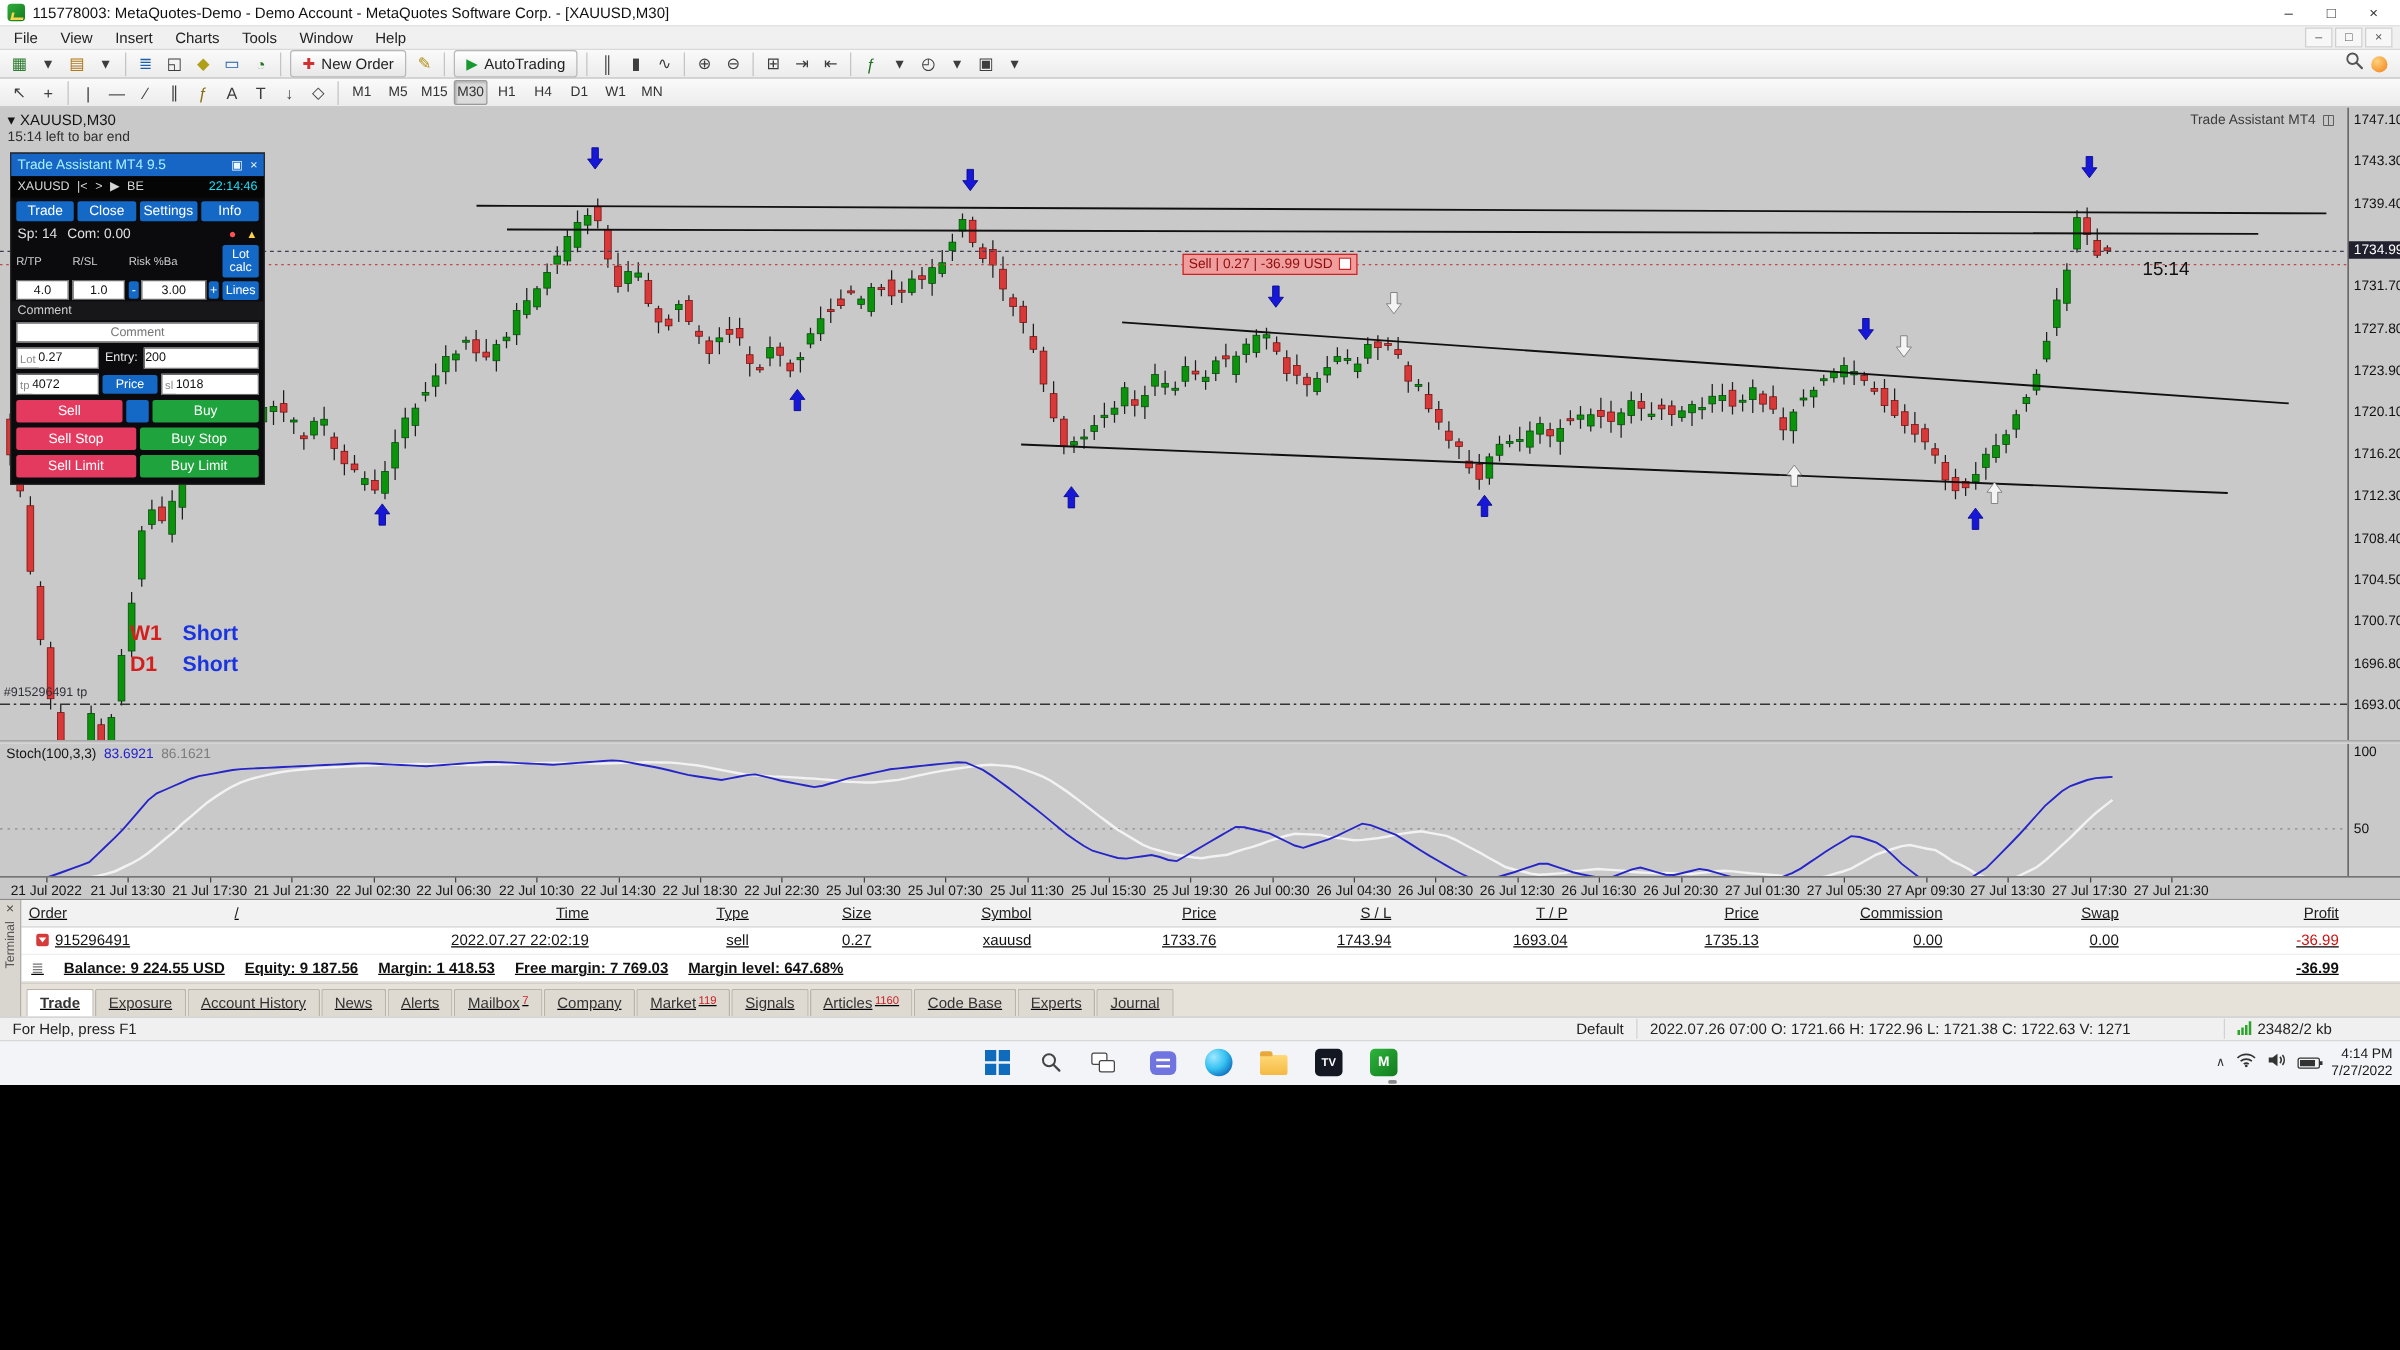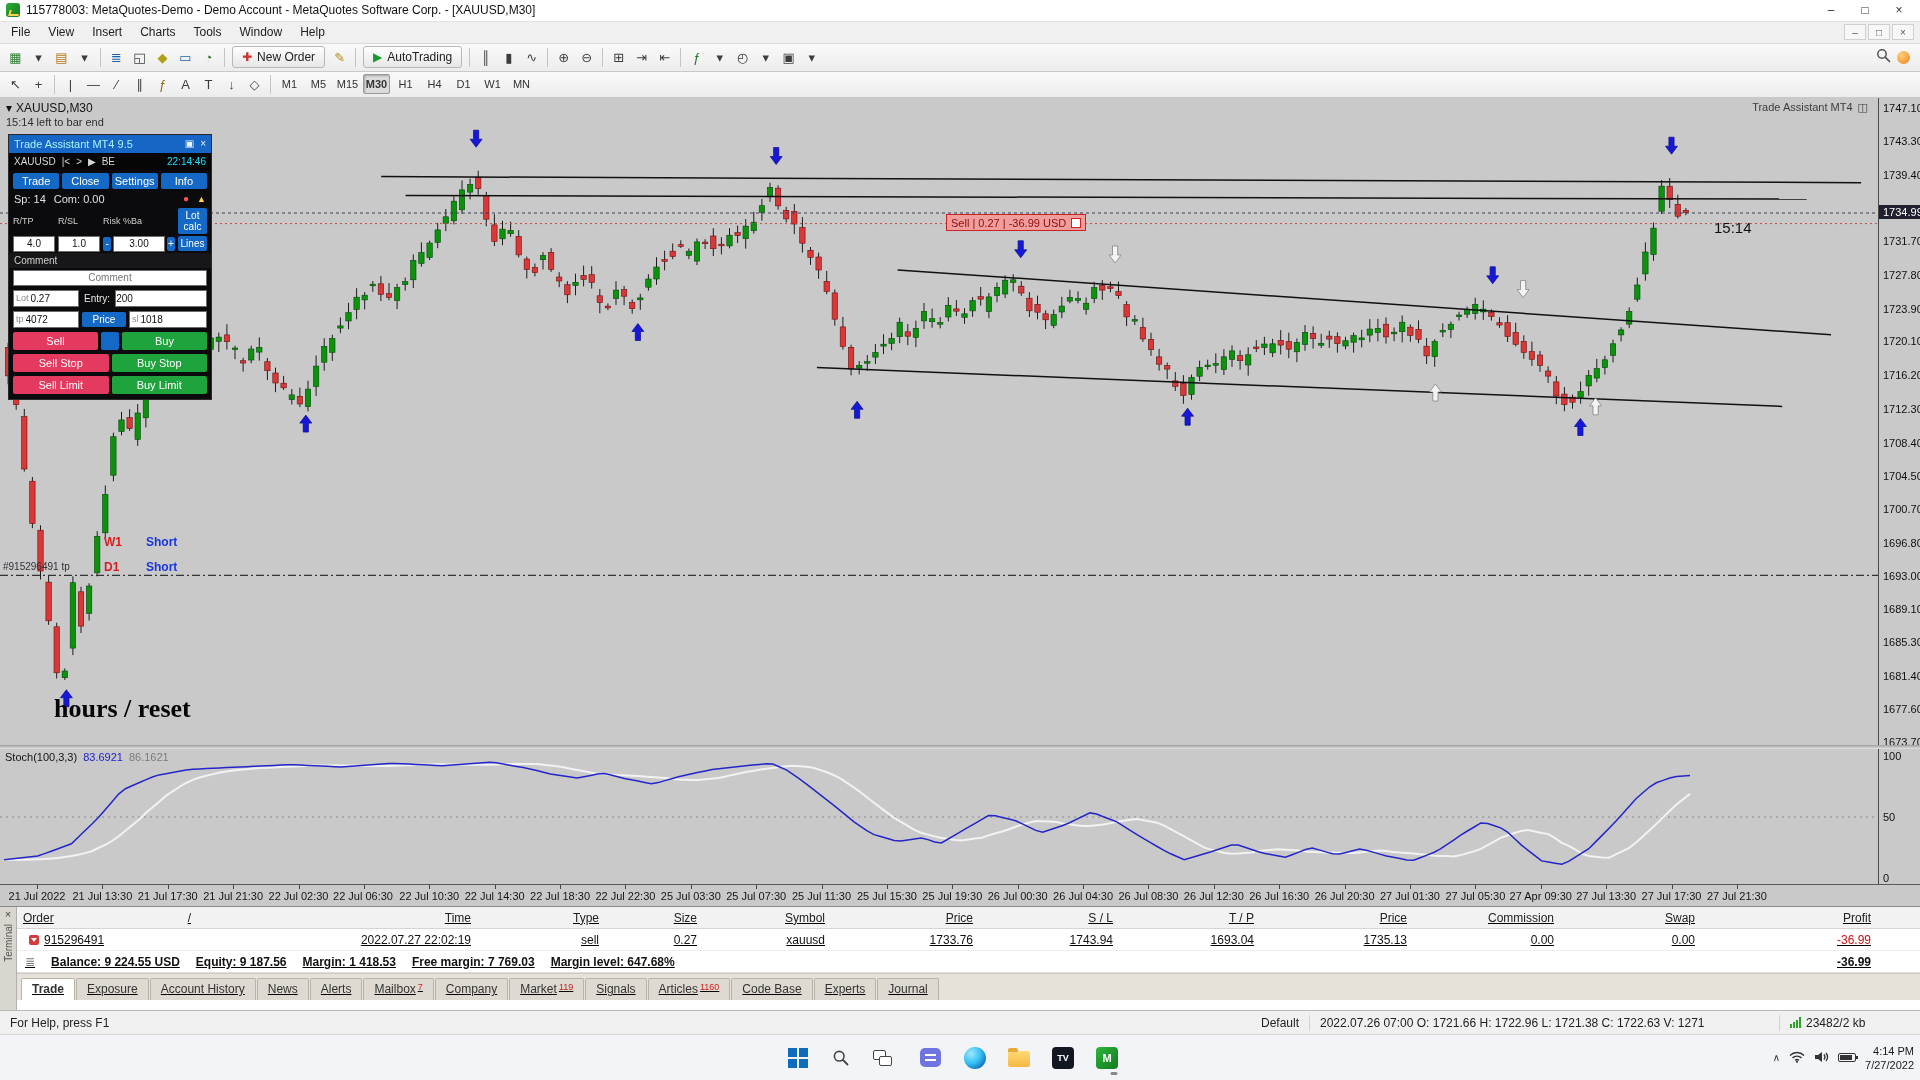--- a/index.html
+++ b/index.html
@@ -1,17 +1,17 @@
 <!DOCTYPE html>
 <html><head>
 <meta charset="utf-8">
 <style>
 *{margin:0;padding:0;box-sizing:border-box;font-family:"Liberation Sans","DejaVu Sans",sans-serif;}
 html,body{width:1920px;height:1080px;overflow:hidden;background:#000;}
-.screen{position:relative;width:1920px;height:1080px;background:#c9c9c9;display:flex;flex-direction:column;}
+.screen{position:relative;width:1920px;height:868px;background:#c9c9c9;display:flex;flex-direction:column;}
 
 .titlebar{height:22px;background:#ffffff;display:flex;align-items:center;padding:0 4px;border-bottom:1px solid #e2e2e2;}
 .app-ico{width:14px;height:14px;border-radius:3px;background:linear-gradient(135deg,#2fae3a,#127a1e);margin:0 6px 0 2px;position:relative;}
 .app-ico::after{content:"";position:absolute;left:3px;top:7px;width:8px;height:4px;border-left:2px solid #ffd24a;border-bottom:2px solid #ffd24a;transform:skewX(-12deg);}
 .title-text{font-size:12px;color:#111;}
 .win-btns{margin-left:auto;display:flex;}
 .win-btn{width:34px;height:20px;display:flex;align-items:center;justify-content:center;font-size:12px;color:#333;}
 
 .menubar{height:22px;background:#f0f0f0;display:flex;align-items:center;border-bottom:1px solid #d9d9d9;padding-left:2px;}
 .menu-item{padding:2px 9px;font-size:12px;color:#222;}
@@ -22,35 +22,35 @@
 .tb1{height:28px;}
 .tb2{height:26px;}
 .tb-btn{min-width:23px;height:22px;display:flex;align-items:center;justify-content:center;font-size:13px;color:#3d3d3d;border:1px solid transparent;border-radius:2px;padding:0 1px;}
 .tb-sep{width:1px;height:19px;background:#c4c4c4;margin:0 4px;}
 .toolbtn{display:flex;align-items:center;gap:5px;border:1px solid #b8b8b8;background:linear-gradient(#ffffff,#e6e6e6);border-radius:3px;padding:2px 9px;font-size:12px;color:#222;margin:0 3px;height:22px;}
 .toolbtn .g{font-size:12px;}
 .g-red{color:#cf3030;} .g-green{color:#169a2f;}
 .tb-right{margin-left:auto;display:flex;align-items:center;gap:6px;padding-right:6px;}
 .alert-dot{width:13px;height:13px;border-radius:50%;background:radial-gradient(circle at 35% 30%,#ffd27a,#f07f1a);}
 .tf-btn{min-width:27px;height:20px;display:flex;align-items:center;justify-content:center;font-size:11px;color:#333;border:1px solid transparent;border-radius:2px;margin:0 1px;}
-.tf-btn.active{background:#dcdcdc;border:1px solid #9a9a9a;box-shadow:inset 1px 1px 2px rgba(0,0,0,.25);font-weight:bold;}
+.tf-btn.active{background:#dcdcdc;border:1px solid #9a9a9a;box-shadow:inset 1px 1px 2px rgba(0,0,0,.25);font-weight:normal;}
 
 .chart-wrap{position:relative;height:648px;background:#c9c9c9;overflow:hidden;}
 #chart-svg{position:absolute;left:0;top:0;}
 .price-axis{position:absolute;right:0;top:0;width:42px;height:100%;background:#c9c9c9;border-left:1px solid #4a4a4a;}
 .pa-label{position:absolute;left:4px;font-size:11px;color:#101010;}
 .price-tag{position:absolute;right:0;left:0;background:#20202e;color:#fff;font-size:11px;padding:1px 0 1px 4px;z-index:3;}
 .sym-wrap{position:absolute;left:6px;top:3px;z-index:4;font-size:12px;color:#141414;display:flex;gap:4px;align-items:center;}
 .sym-sub{position:absolute;left:6px;top:18px;z-index:4;font-size:11px;color:#2e2e2e;}
 .assistant-tag{position:absolute;right:52px;top:3px;font-size:11px;color:#3c3c3c;display:flex;align-items:center;gap:5px;z-index:4;}
 .sell-flag{position:absolute;left:946px;height:17px;background:#f09d9d;border:1px solid #c22;color:#8e0c0c;font-size:11px;display:flex;align-items:center;gap:5px;padding:0 4px;z-index:4;}
 .flag-box{width:10px;height:10px;background:#fff;border:1px solid #c22;}
 .countdown{position:absolute;left:1714px;font-size:15px;color:#101010;z-index:4;}
 .order-line-label{position:absolute;left:3px;font-size:10px;color:#30303a;z-index:4;}
-.w1d1{position:absolute;left:104px;top:432px;z-index:4;font-size:12px;font-weight:bold;line-height:25px;}
+.w1d1{position:absolute;left:104px;top:408px;z-index:4;font-size:17px;font-weight:bold;line-height:25px;}
 .w1d1 .lbl{color:#d51e1e;display:inline-block;width:42px;}
 .w1d1 .val{color:#1a35e0;}
 .note-label{position:absolute;left:54px;top:596px;z-index:4;font-size:26px;font-weight:bold;color:#050505;font-family:"Liberation Serif","DejaVu Serif",serif;}
 
 .tpanel{position:absolute;left:8px;top:36px;width:204px;background:#0b0b0d;border:1px solid #2a2a2a;z-index:6;font-size:11px;color:#e8e8e8;padding-bottom:3px;}
 .tp-title{height:18px;background:#1766c5;color:#a8f2ff;display:flex;align-items:center;gap:6px;padding:0 5px;font-size:11px;}
 .grow{flex:1;}
 .tp-cam,.tp-x{color:#eaf6ff;font-size:10px;}
 .tp-sym{height:17px;display:flex;align-items:center;gap:6px;padding:0 5px;color:#d6d6d6;font-size:10px;background:#050505;}
 .tp-clock{margin-left:auto;color:#17e2ff;}

